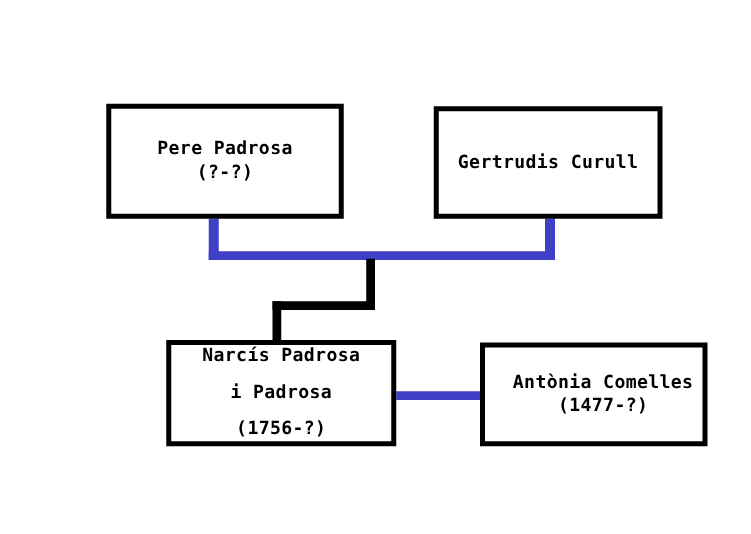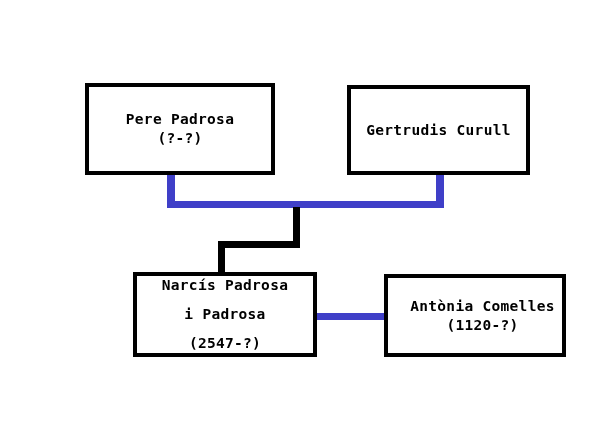--- a/index.html
+++ b/index.html
@@ -78,26 +78,26 @@
     <div class="node-line">(?-?)</div>
   </div>
 
   <div class="node" id="node-gertrudis">
     <div class="node-line">Gertrudis Curull</div>
   </div>
 
   <div class="node" id="node-narcis">
     <div class="node-line">Narcís Padrosa</div>
     <div class="node-line">i Padrosa</div>
-    <div class="node-line">(2547-?)</div>
+    <div class="node-line">(1756-?)</div>
   </div>
 
   <div class="node" id="node-antonia">
     <div class="node-line">Antònia Comelles</div>
-    <div class="node-line">(1120-?)</div>
+    <div class="node-line">(1477-?)</div>
   </div>
 
   <div class="edge edge-blue" id="m1-left-stem"></div>
   <div class="edge edge-blue" id="m1-right-stem"></div>
   <div class="edge edge-blue" id="m1-bar"></div>
 
   <div class="edge edge-black" id="d1-drop"></div>
   <div class="edge edge-black" id="d1-across"></div>
   <div class="edge edge-black" id="d1-into-child"></div>
 

